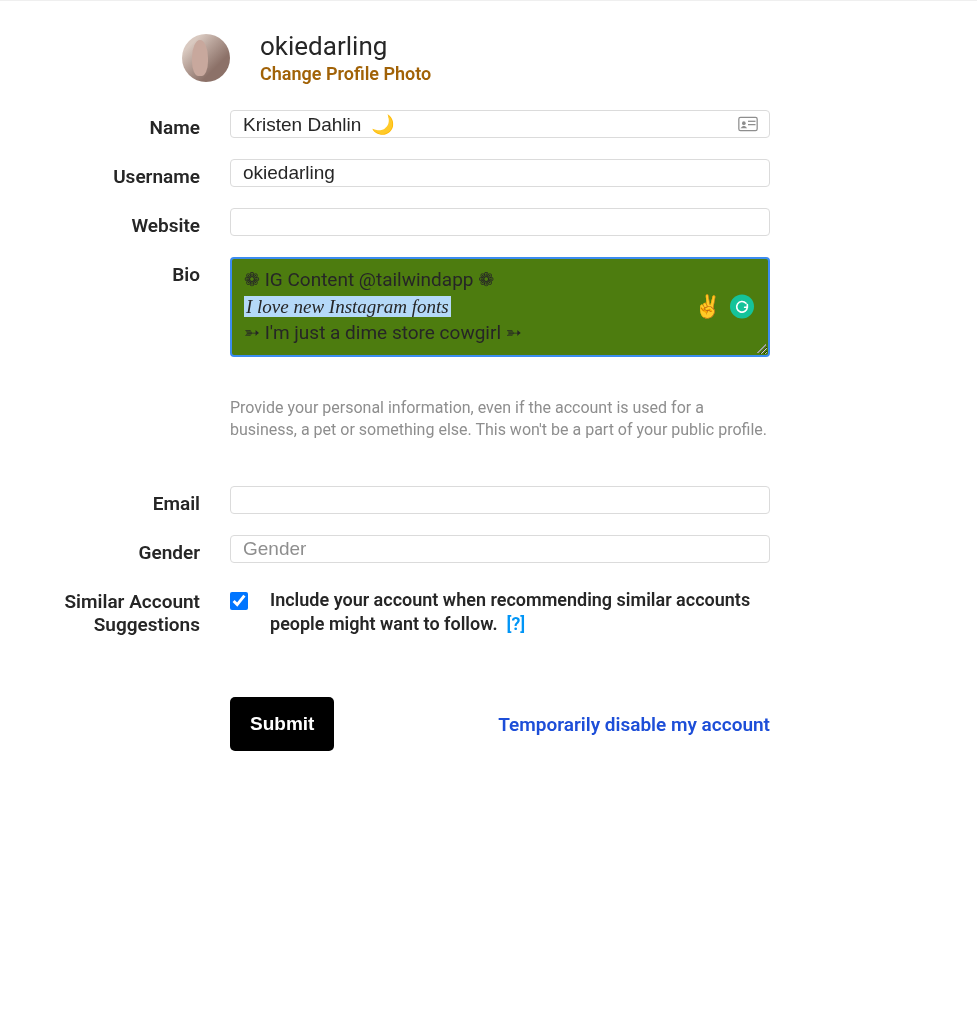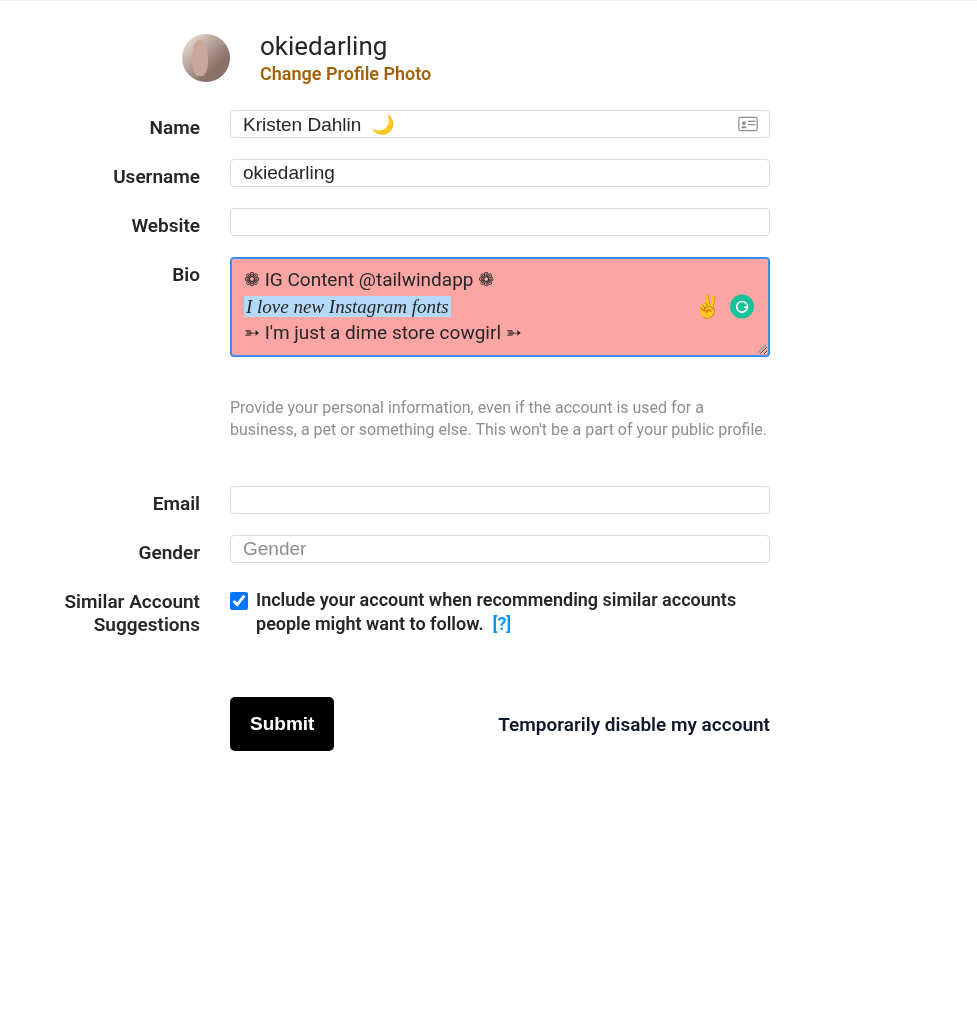--- a/index.html
+++ b/index.html
@@ -85,21 +85,21 @@
     position: absolute;
     right: 12px;
     top: 50%;
     transform: translateY(-50%);
     width: 20px; height: 16px;
   }
   .bio-area {
     width: 100%;
     border: 2px solid #3c8cf0;
     border-radius: 4px;
-    background: #fca5a5;
+    background: #4d7c0f;
     padding: 8px 12px 8px 12px;
     font-size: 19px;
     line-height: 1.4;
     position: relative;
     resize: both;
     overflow: hidden;
     min-height: 90px;
   }
   .bio-line1 { }
   .bio-line2 {
@@ -144,21 +144,21 @@
   }
   .section-text {
     font-size: 16px;
     color: #8e8e8e;
     line-height: 1.4;
     margin-bottom: 24px;
   }
   .checkbox-row {
     display: flex;
     align-items: flex-start;
-    gap: 8px;
+    gap: 22px;
     padding-top: 4px;
   }
   .checkbox {
     width: 18px; height: 18px;
     margin-top: 4px;
     flex-shrink: 0;
   }
   .checkbox-label {
     font-size: 18px;
     font-weight: 600;
@@ -179,21 +179,21 @@
     background: #000000;
     color: #fff;
     border: none;
     border-radius: 5px;
     font-size: 19px;
     font-weight: 600;
     padding: 16px 20px;
     cursor: pointer;
   }
   .disable-link {
-    color: #0f172a;
+    color: #1d4ed8;
     font-size: 19px;
     font-weight: 600;
     cursor: pointer;
   }
 </style>
 </head>
 <body>
 
 <div class="container">
 

